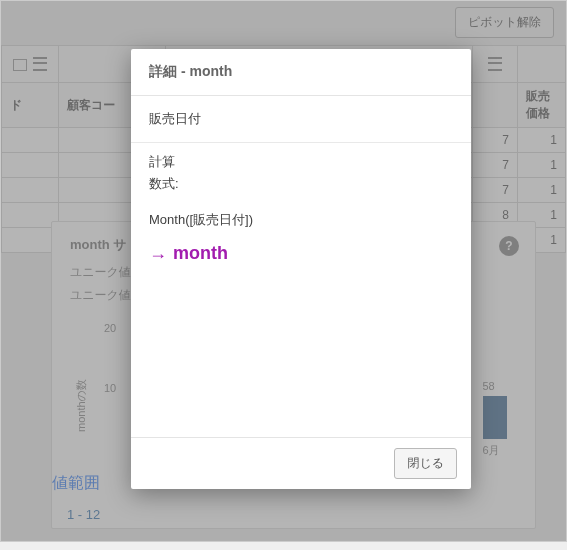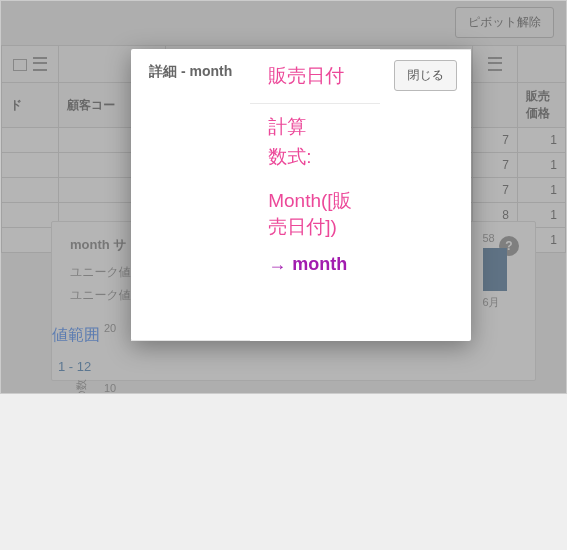--- a/index.html
+++ b/index.html
@@ -1,16 +1,16 @@
 <!DOCTYPE html>
 <html><head>
 <meta charset="utf-8">
 <style>
 html,body{margin:0;padding:0;font-family:Arial,"Hiragino Sans","Meiryo",sans-serif;background:#efefef;color:#555;font-size:13px}
-.wrap{width:567px;height:394px;position:relative;overflow:hidden;border:1px solid #ccc;box-sizing:border-box}
+.wrap{width:567px;height:542px;position:relative;overflow:hidden;border:1px solid #ccc;box-sizing:border-box}
 .topbar{position:absolute;top:6px;right:12px}
 .btn{display:inline-block;border:1px solid #b9b9b9;background:#f5f5f5;padding:6px 12px;border-radius:3px;color:#555;font-size:12px}
 .tbl-area{position:absolute;top:44px;left:0;right:0}
 .tbl{width:100%;border-collapse:collapse;table-layout:fixed}
 .tbl th,.tbl td{border:1px solid #d6d6d6;padding:5px 8px;background:#fff;text-align:right;font-size:12px}
 .tbl th{background:#f8f8f8;font-weight:bold;text-align:left}
 .hdr-row th{height:26px;background:#fafafa}
 .icon-hdr{text-align:center!important;position:relative}
 .expand-icon{display:inline-block;border:1px solid #999;width:12px;height:10px;position:relative;top:1px}
 .expand-icon:before,.expand-icon:after{content:"";position:absolute;border-left:1px solid #999;border-top:1px solid #999;width:3px;height:3px}
@@ -21,31 +21,31 @@
 .summary-panel{position:absolute;left:50px;top:220px;right:30px;bottom:12px;background:#fff;border:1px solid #ddd;padding:14px 18px;box-sizing:border-box;border-radius:2px}
 .summary-panel h3{margin:0 0 10px 0;font-size:13px;color:#777}
 .help-circ{position:absolute;right:16px;top:14px;width:20px;height:20px;border-radius:50%;background:#888;color:#fff;text-align:center;line-height:20px;font-weight:bold;font-size:12px}
 .sub-lbl{color:#888;font-size:12px;margin:6px 0}
 .chart-area{position:absolute;right:18px;bottom:70px;width:90px;height:80px;display:flex;align-items:flex-end;justify-content:space-around}
 .bar-wrap{text-align:left;font-size:11px;color:#888}
 .bar{background:#416a93;margin:4px auto;width:24px}
 .axis-lbl{position:absolute;left:22px;transform:rotate(-90deg);transform-origin:left top;font-size:11px;color:#888;top:210px}
 .tick{position:absolute;left:52px;font-size:11px;color:#888}
 .rng-lbl{position:absolute;left:0;bottom:34px;font-size:16px;color:#3b82f6}
-.rng-val{position:absolute;left:6px;bottom:6px;font-size:13px;color:#3a77b0}
+.rng-val{position:absolute;left:15px;bottom:6px;font-size:13px;color:#3a77b0}
 .overlay{position:absolute;inset:0;background:rgba(120,120,120,0.55)}
-.modal{position:absolute;left:130px;right:95px;top:48px;bottom:52px;background:#fff;box-shadow:0 6px 24px rgba(0,0,0,.35);border-radius:2px;display:flex;flex-direction:row}
+.modal{position:absolute;left:130px;right:95px;top:48px;bottom:52px;background:#fff;box-shadow:0 6px 24px rgba(0,0,0,.35);border-radius:2px;display:flex;flex-direction:column}
 .modal-hdr{padding:14px 18px;border-bottom:1px solid #e4e4e4;font-weight:bold;color:#666;font-size:14px}
 .modal-body{flex:1;padding:14px 18px;overflow:auto}
 .sect-title{font-weight:bold;color:#666;margin-bottom:6px;font-size:13px}
-.sect-val{color:#ec4899;font-size:19px;margin-bottom:14px}
+.sect-val{color:#404040;font-size:13px;margin-bottom:14px}
 .hr{border:0;border-top:1px solid #e9e9e9;margin:10px -18px}
 .arrow-line{font-weight:bold;color:#a21caf;font-size:18px}
 .arrow-line:before{content:"\2192";margin-right:6px}
-.modal-ftr{border-top:1px solid #e4e4e4;padding:10px 14px;text-align:left}
+.modal-ftr{border-top:1px solid #e4e4e4;padding:10px 14px;text-align:right}
 </style>
 </head>
 <body>
 
 <div class="wrap">
 
   <div class="topbar">
     <span class="btn">ピボット解除</span>
   </div>
 

